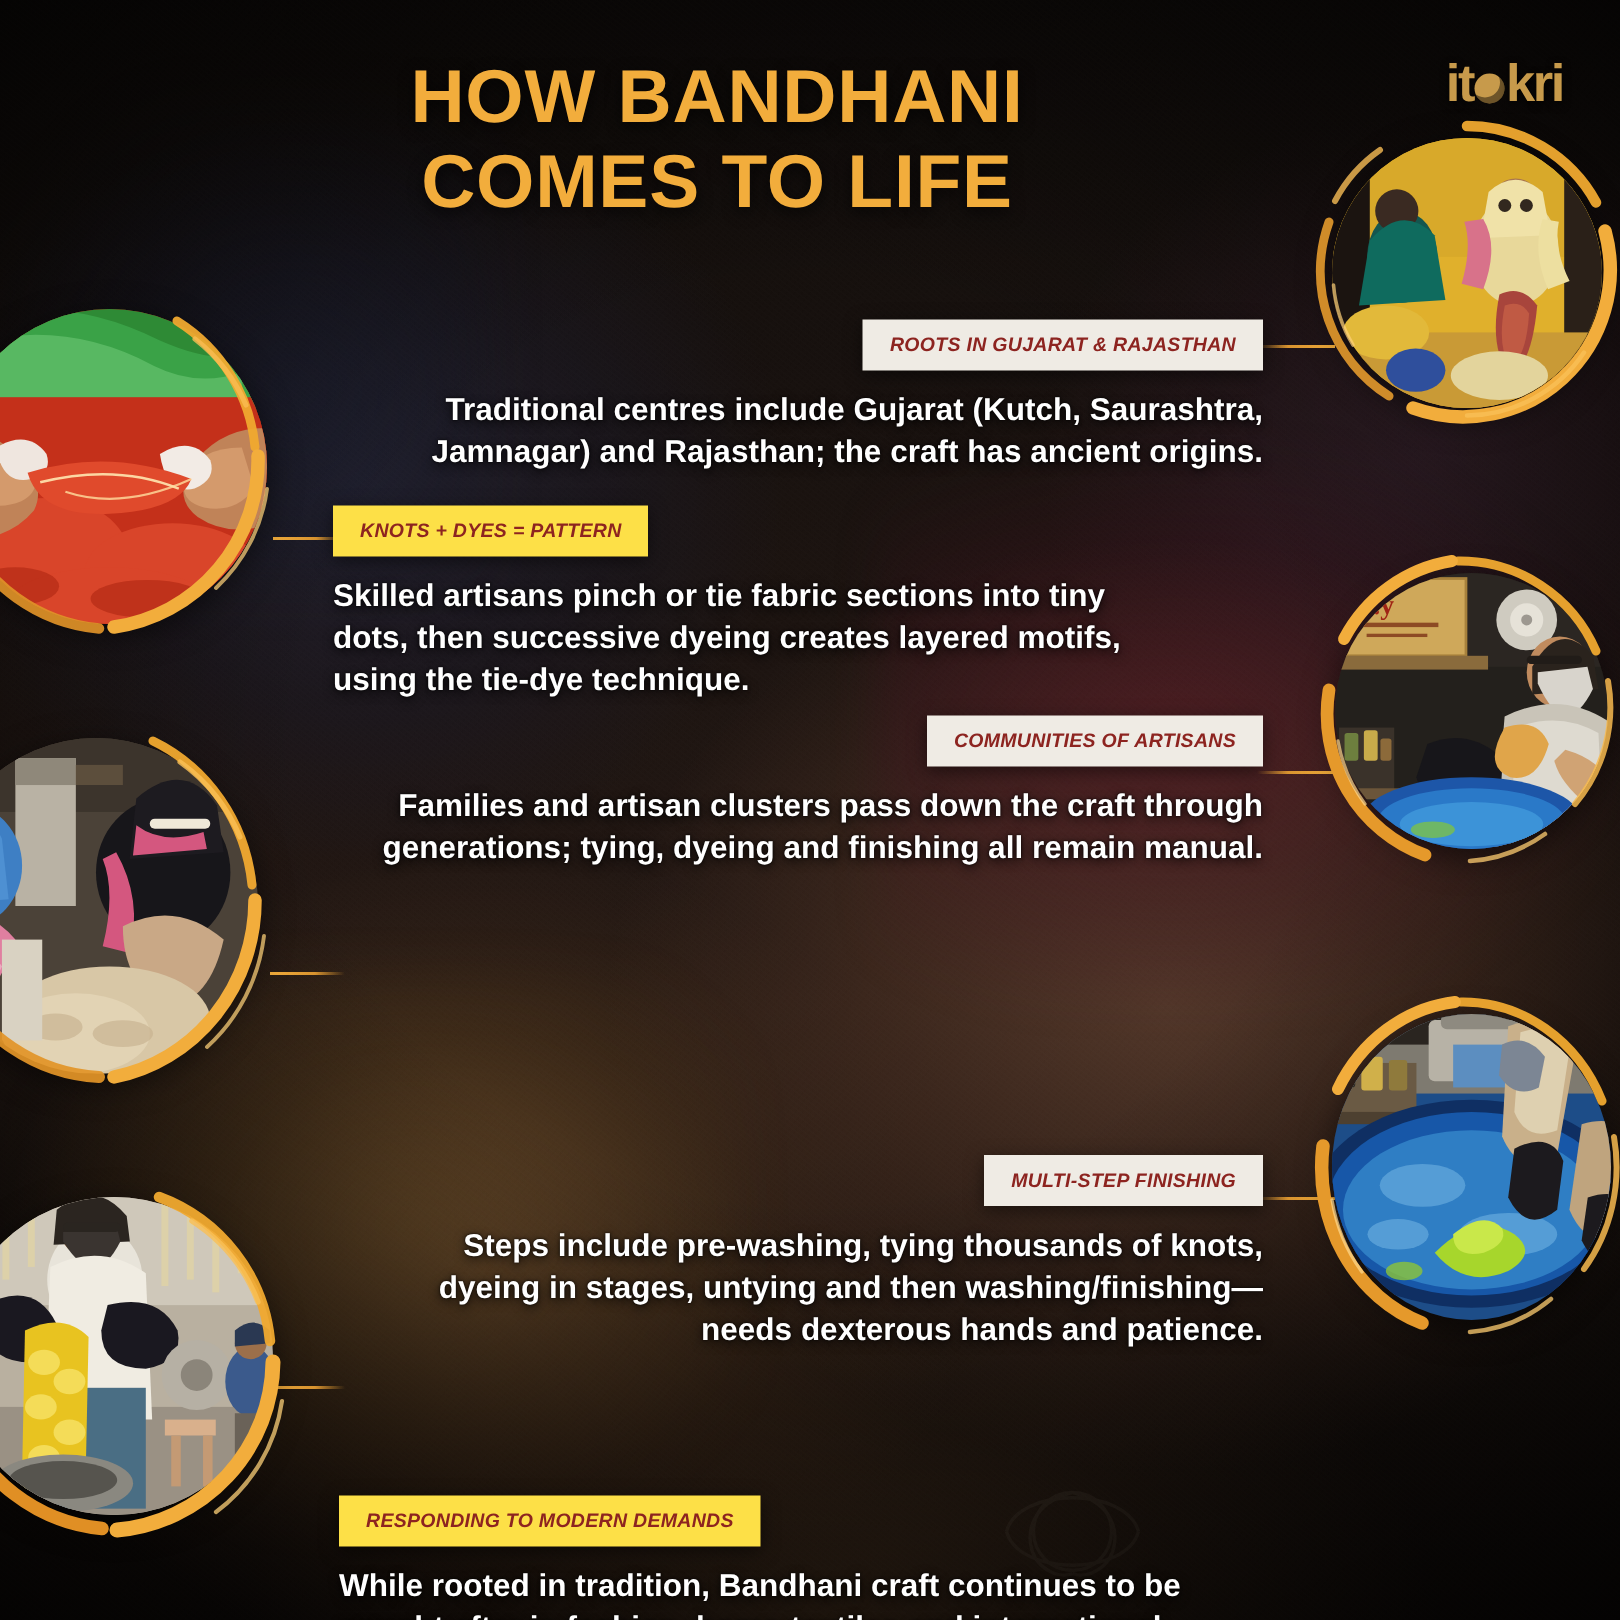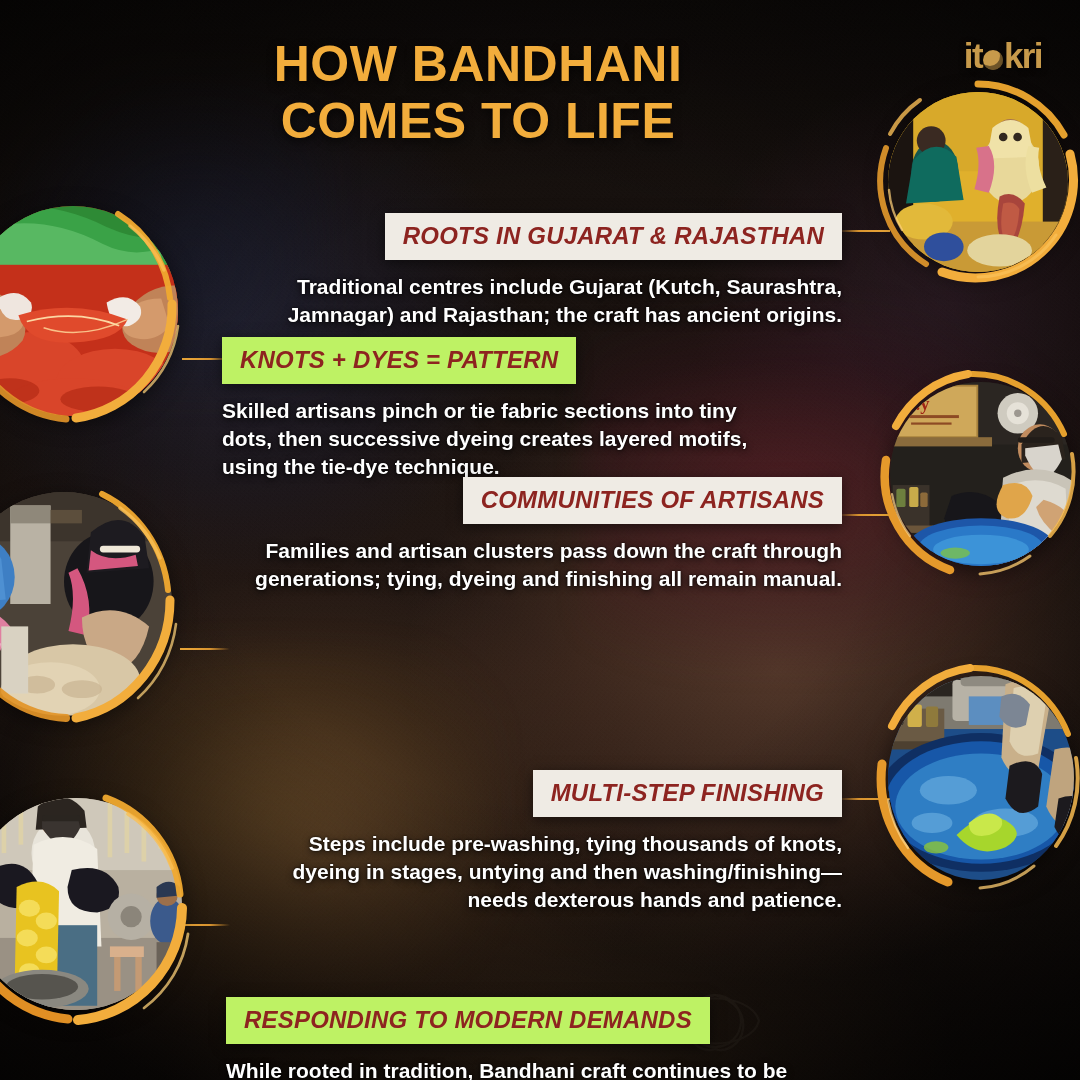--- a/index.html
+++ b/index.html
@@ -123,30 +123,30 @@
   .conn.rev {
     background: linear-gradient(270deg, rgba(242,173,60,0) 0%, #d8932f 40%, #f2ad3c 100%);
   }
 
   
   .section { position: absolute; z-index: 5; }
 
   .chip {
     display: inline-block;
     padding: 9px 18px 10px 18px;
-    font-size: 24px;
+    font-size: 13px;
     font-weight: 800;
     font-style: italic;
     letter-spacing: 0.2px;
     white-space: nowrap;
     color: #8d2420;
     box-shadow: 0 3px 12px rgba(0,0,0,0.5);
   }
   .chip.cream { background: #efebe4; }
-  .chip.amber { background: #bef264; }
+  .chip.amber { background: #fde047; }
 
   .body {
     margin-top: 13px;
     font-size: 21px;
     font-weight: 700;
     line-height: 1.33;
     color: #ffffff;
     text-shadow: 0 2px 7px rgba(0,0,0,0.8), 0 0 2px rgba(0,0,0,0.9);
   }
   .align-l { text-align: left; }

